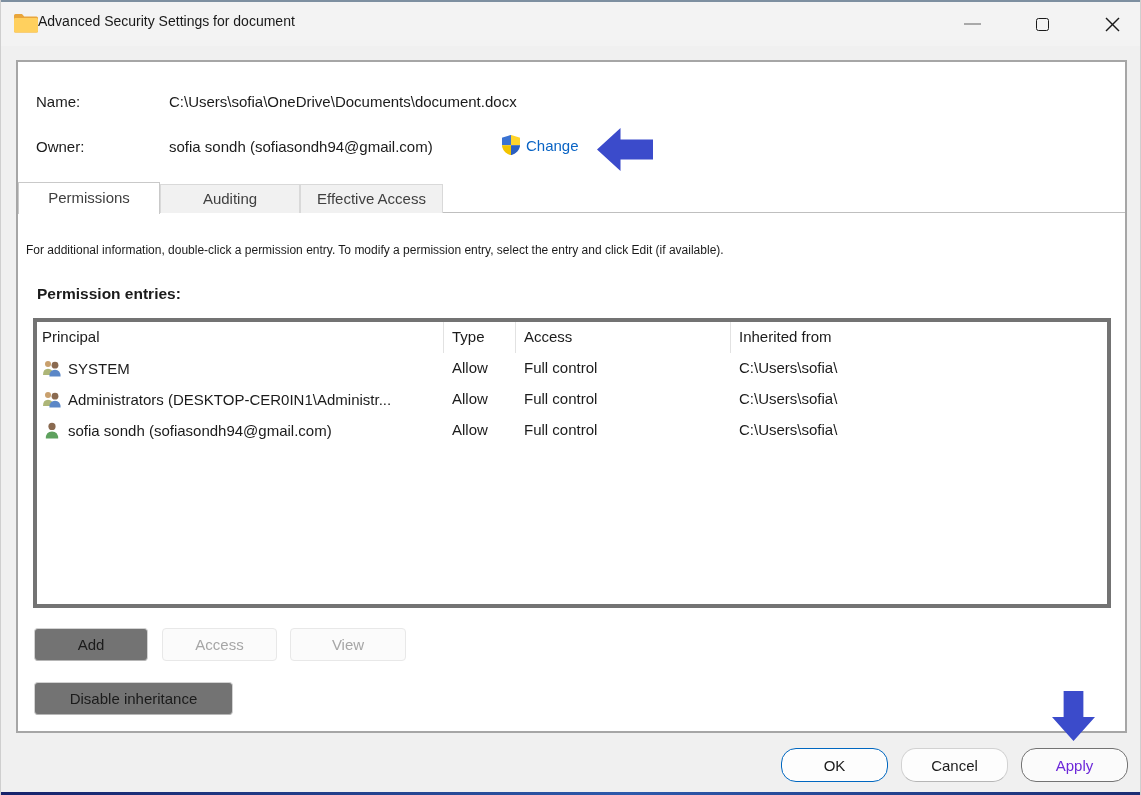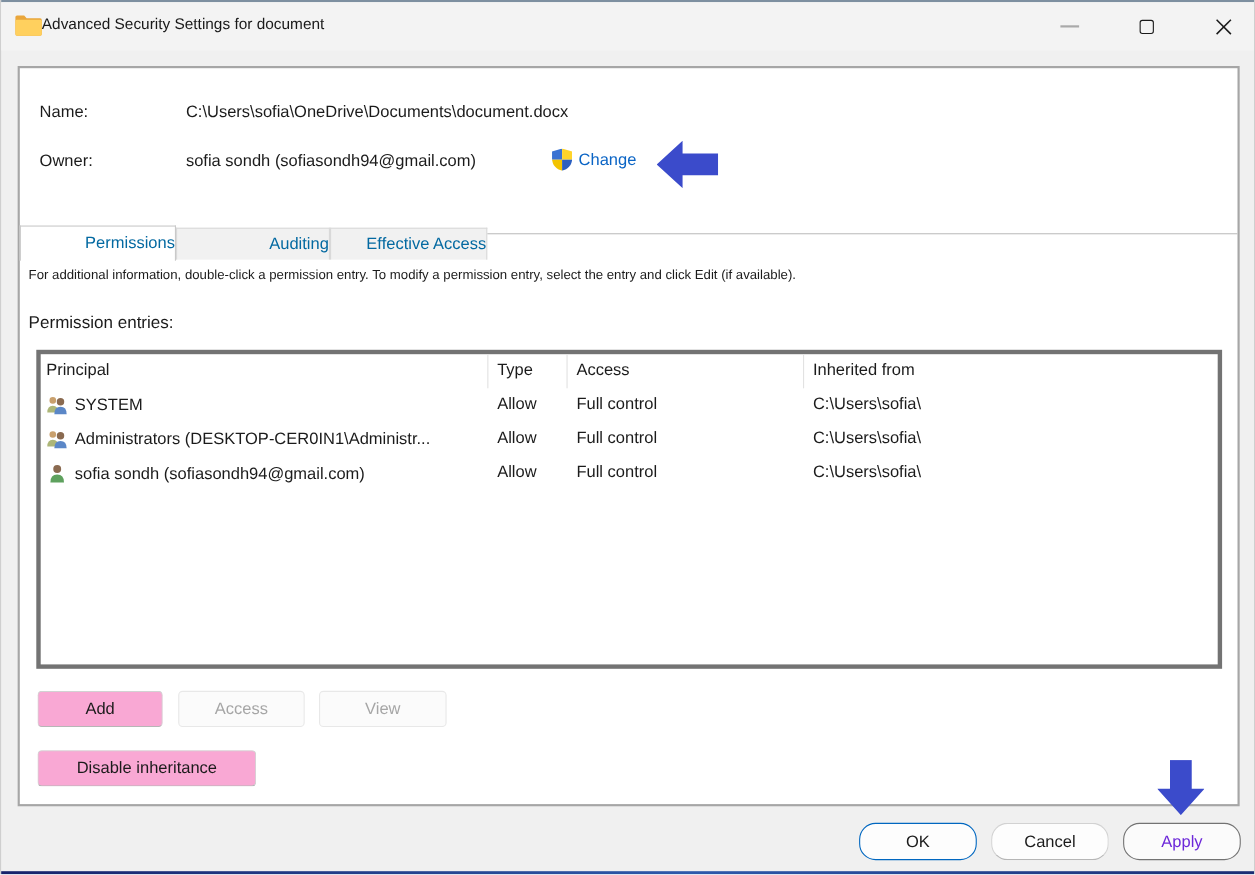--- a/index.html
+++ b/index.html
@@ -41,48 +41,48 @@
   .row-owner { top: 76px; }
   .shield-icon { position: absolute; left: 482px; top: 72px; width: 22px; height: 22px; }
   .change-link { position: absolute; left: 508px; top: 75px; color: #0a64c5; text-decoration: none; cursor: pointer; }
 
   
   .tabstrip { position: absolute; left: 0; top: 120px; width: 1107px; height: 31px; }
   .tabstrip .strip-line { position: absolute; left: 0; right: 0; bottom: 0; height: 1px; background: #bfbfbf; }
   .tab {
     position: absolute; top: 2px; height: 29px;
     background: #f1f1f1; border: 1px solid #d9d9d9; border-bottom: none;
-    text-align: right; line-height: 27px; font-size: 15px; color: #0369a1; cursor: pointer; margin-top: 23px;
+    text-align: center; line-height: 27px; font-size: 15px; color: #404040; cursor: pointer;
   }
   .tab-0 { left: 0px;  width: 142px; }
   .tab-1 { left: 142px; width: 140px; }
   .tab-2 { left: 282px; width: 143px; }
   .tab.active { top: 0; height: 32px; line-height: 29px; background: #ffffff; border-color: #c9c9c9; z-index: 2; }
 
   .info-text { position: absolute; left: 8px; top: 181px; width: 1070px; font-size: 12px; white-space: nowrap; }
-  .entries-label { position: absolute; left: 8px; top: 223px; font-size: 15.5px; }
+  .entries-label { position: absolute; left: 19px; top: 223px; font-size: 15.5px; font-weight: bold; }
 
   
   .perm-table {
     position: absolute; left: 15px; top: 256px; width: 1078px; height: 290px;
     border: 4px solid #737373; background: #fff; overflow: hidden;
   }
   .tgrid { display: grid; grid-template-columns: 407px 72px 215px 1fr; align-items: center; height: 31px; }
   .thead .cell { height: 31px; line-height: 30px; border-right: 1px solid #e2e2e2; padding-left: 8px; white-space: nowrap; overflow: hidden; }
   .thead .cell:first-child { padding-left: 5px; }
   .thead .cell:last-child { border-right: none; }
   .trow .cell { height: 31px; line-height: 30px; padding-left: 8px; white-space: nowrap; overflow: hidden; }
   .principal-cell { display: flex; align-items: center; gap: 6px; padding-left: 5px !important; }
   .principal-cell svg { flex: 0 0 auto; }
   .principal-text { white-space: nowrap; overflow: hidden; }
 
   
   .btn {
     position: absolute; height: 33px; font-family: "Liberation Sans", sans-serif; font-size: 15px;
-    background: #f9a8d4; color: #1b1b1b;
+    background: #737373; color: #1b1b1b;
     border: 1px solid #d2d2d2; border-bottom-color: #b6b6b6; border-radius: 4px; cursor: pointer;
   }
   .btn:disabled, .btn.disabled { background: #fbfbfb; border-color: #e8e8e8; color: #a6a6a6; cursor: default; }
   .btn-add    { left: 16px;  top: 566px; width: 114px; }
   .btn-remove { left: 144px; top: 566px; width: 115px; }
   .btn-view   { left: 272px; top: 566px; width: 116px; }
   .btn-disinh { left: 16px;  top: 620px; width: 199px; }
 
   .btn-ok, .btn-cancel, .btn-apply { position: absolute; height: 34px; border-radius: 15px; font-size: 15px; }
   .btn-ok     { left: 780px;  top: 748px; width: 107px; background: #fdfdfd; border: 1.6px solid #0067c0; color: #1b1b1b; cursor: pointer; }

